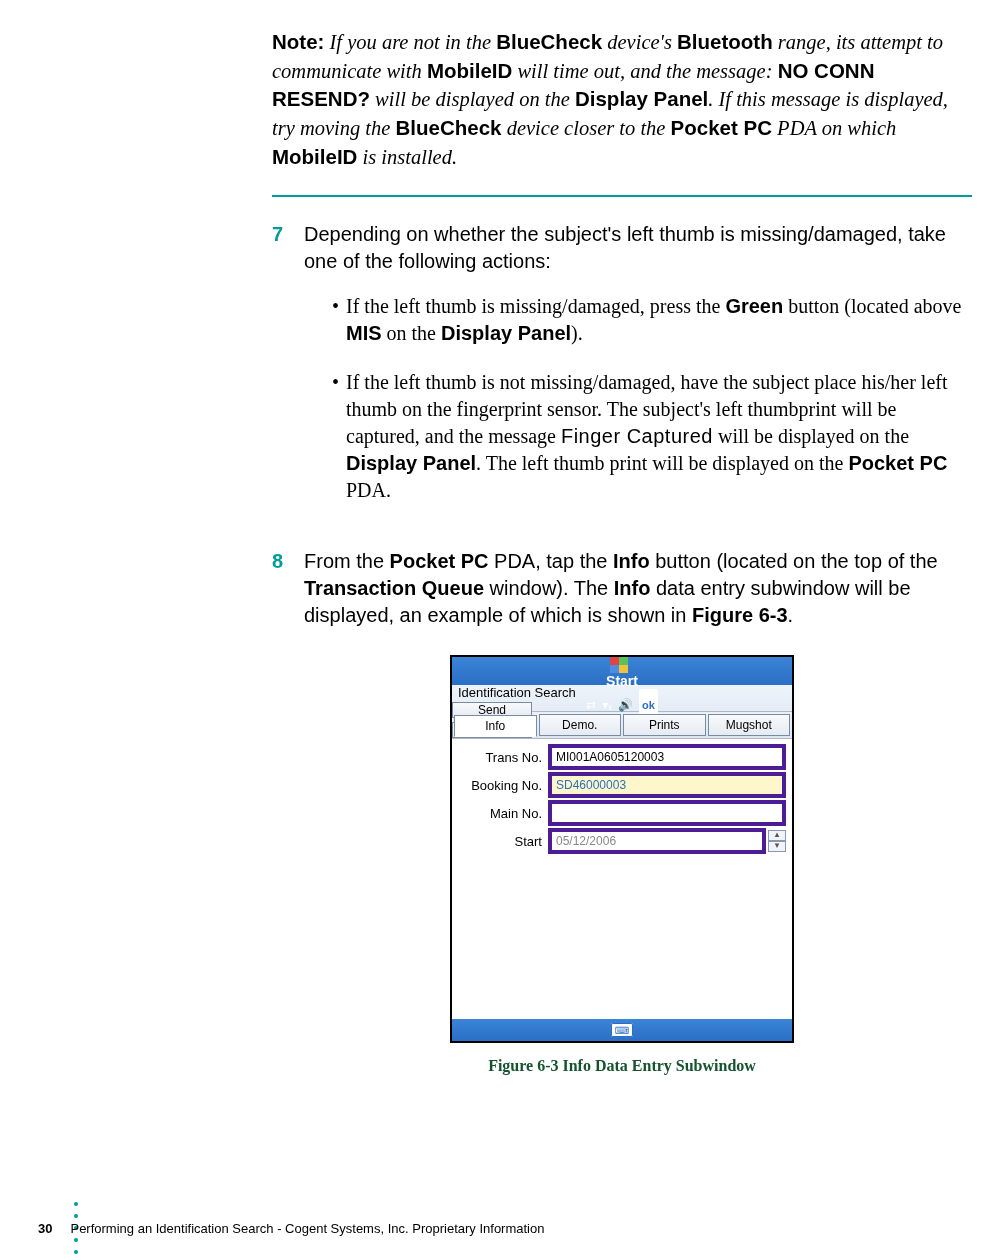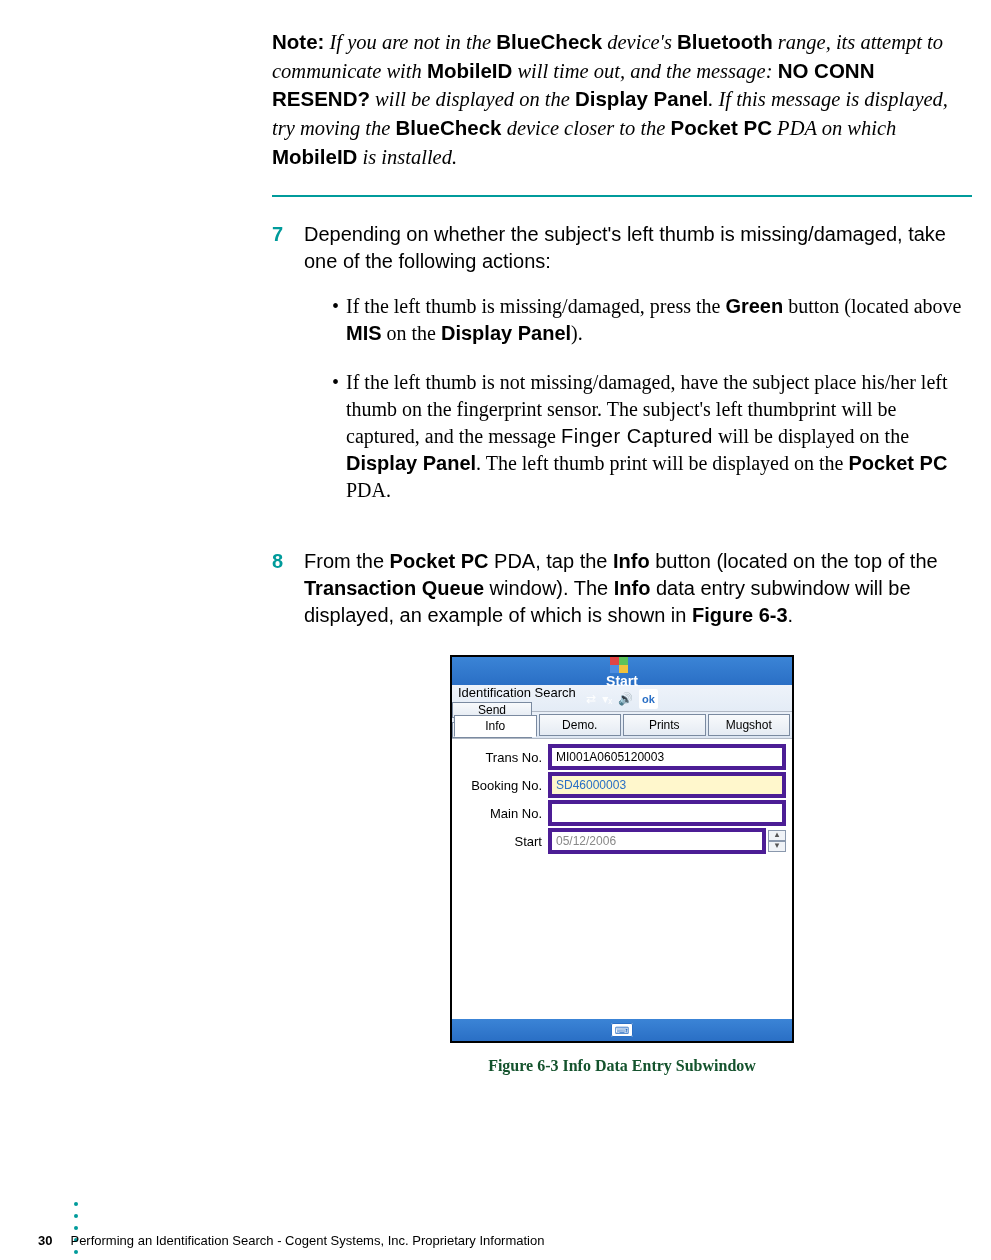--- a/index.html
+++ b/index.html
@@ -124,21 +124,21 @@
   .winflag span { width: 9px; height: 8px; display:block; }
   .fl-r{background:#e04545;} .fl-g{background:#5bc25b;}
   .fl-b{background:#4d8de0;} .fl-y{background:#f0c23c;}
   .title-start { font-weight: bold; font-size: 14px; }
   .title-spacer { flex: 1; }
   .title-icons { display:flex; gap:6px; align-items:center; }
   .title-icon { color:#fff; font-size:12px; opacity:.95; }
   .ok-badge {
     background:#fff; color:#2a6fc5;
     font-size:11px; font-weight:bold;
-    padding: 4px 3px; border-radius:2px;
+    padding: 10px 3px; border-radius:2px;
   }
   .row-top {
     display:flex; height:26px; align-items:stretch;
     border-bottom: 1px solid #b0b8c4;
     background: linear-gradient(#eef3fa,#e4ecf6);
     flex-direction: column;
   }
   .id-search-label {
     flex:1; display:flex; align-items:center;
     padding-left:6px; font-size:13px;
@@ -218,21 +218,21 @@
     font-weight: bold;
     font-size: 16px;
     color:#14532d;
     margin-top: 14px;
   }
 
   
   .footer {
     position:absolute;
     left: 38px;
-    bottom: 12px;
+    bottom: 24px;
     display:flex;
     align-items:center;
     font-family: Arial, sans-serif;
     font-size: 13px;
     color: #000;
   }
   .footer .pageno { font-weight:bold; margin-right:18px; }
   .teal-dots {
     position:absolute;
     left: 74px;

